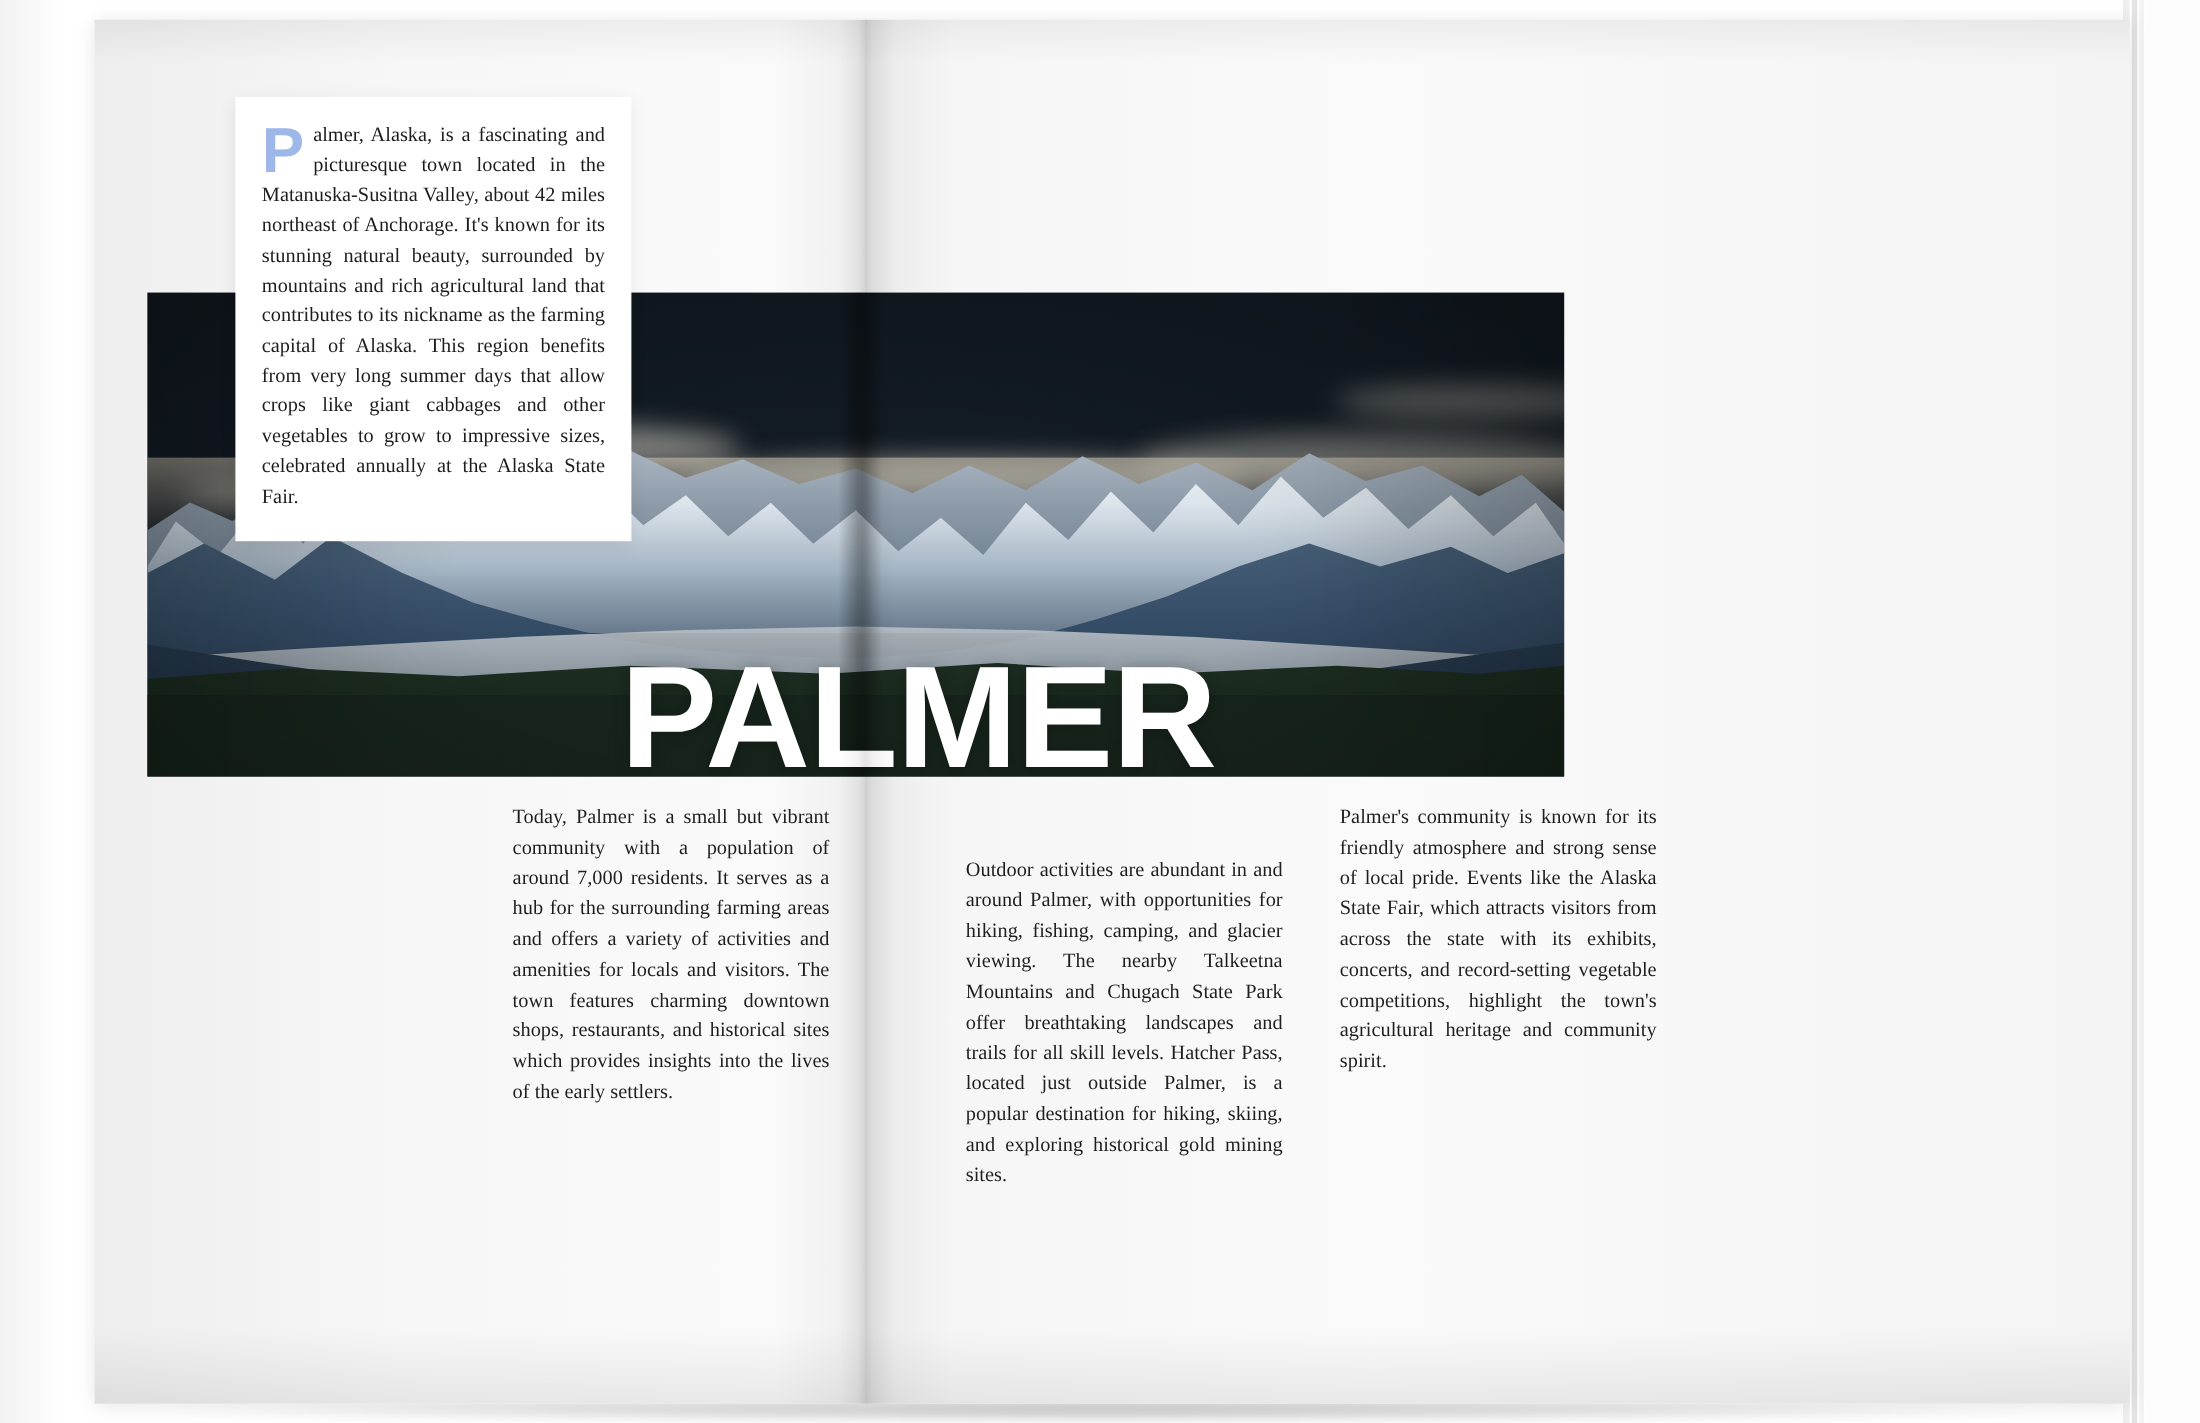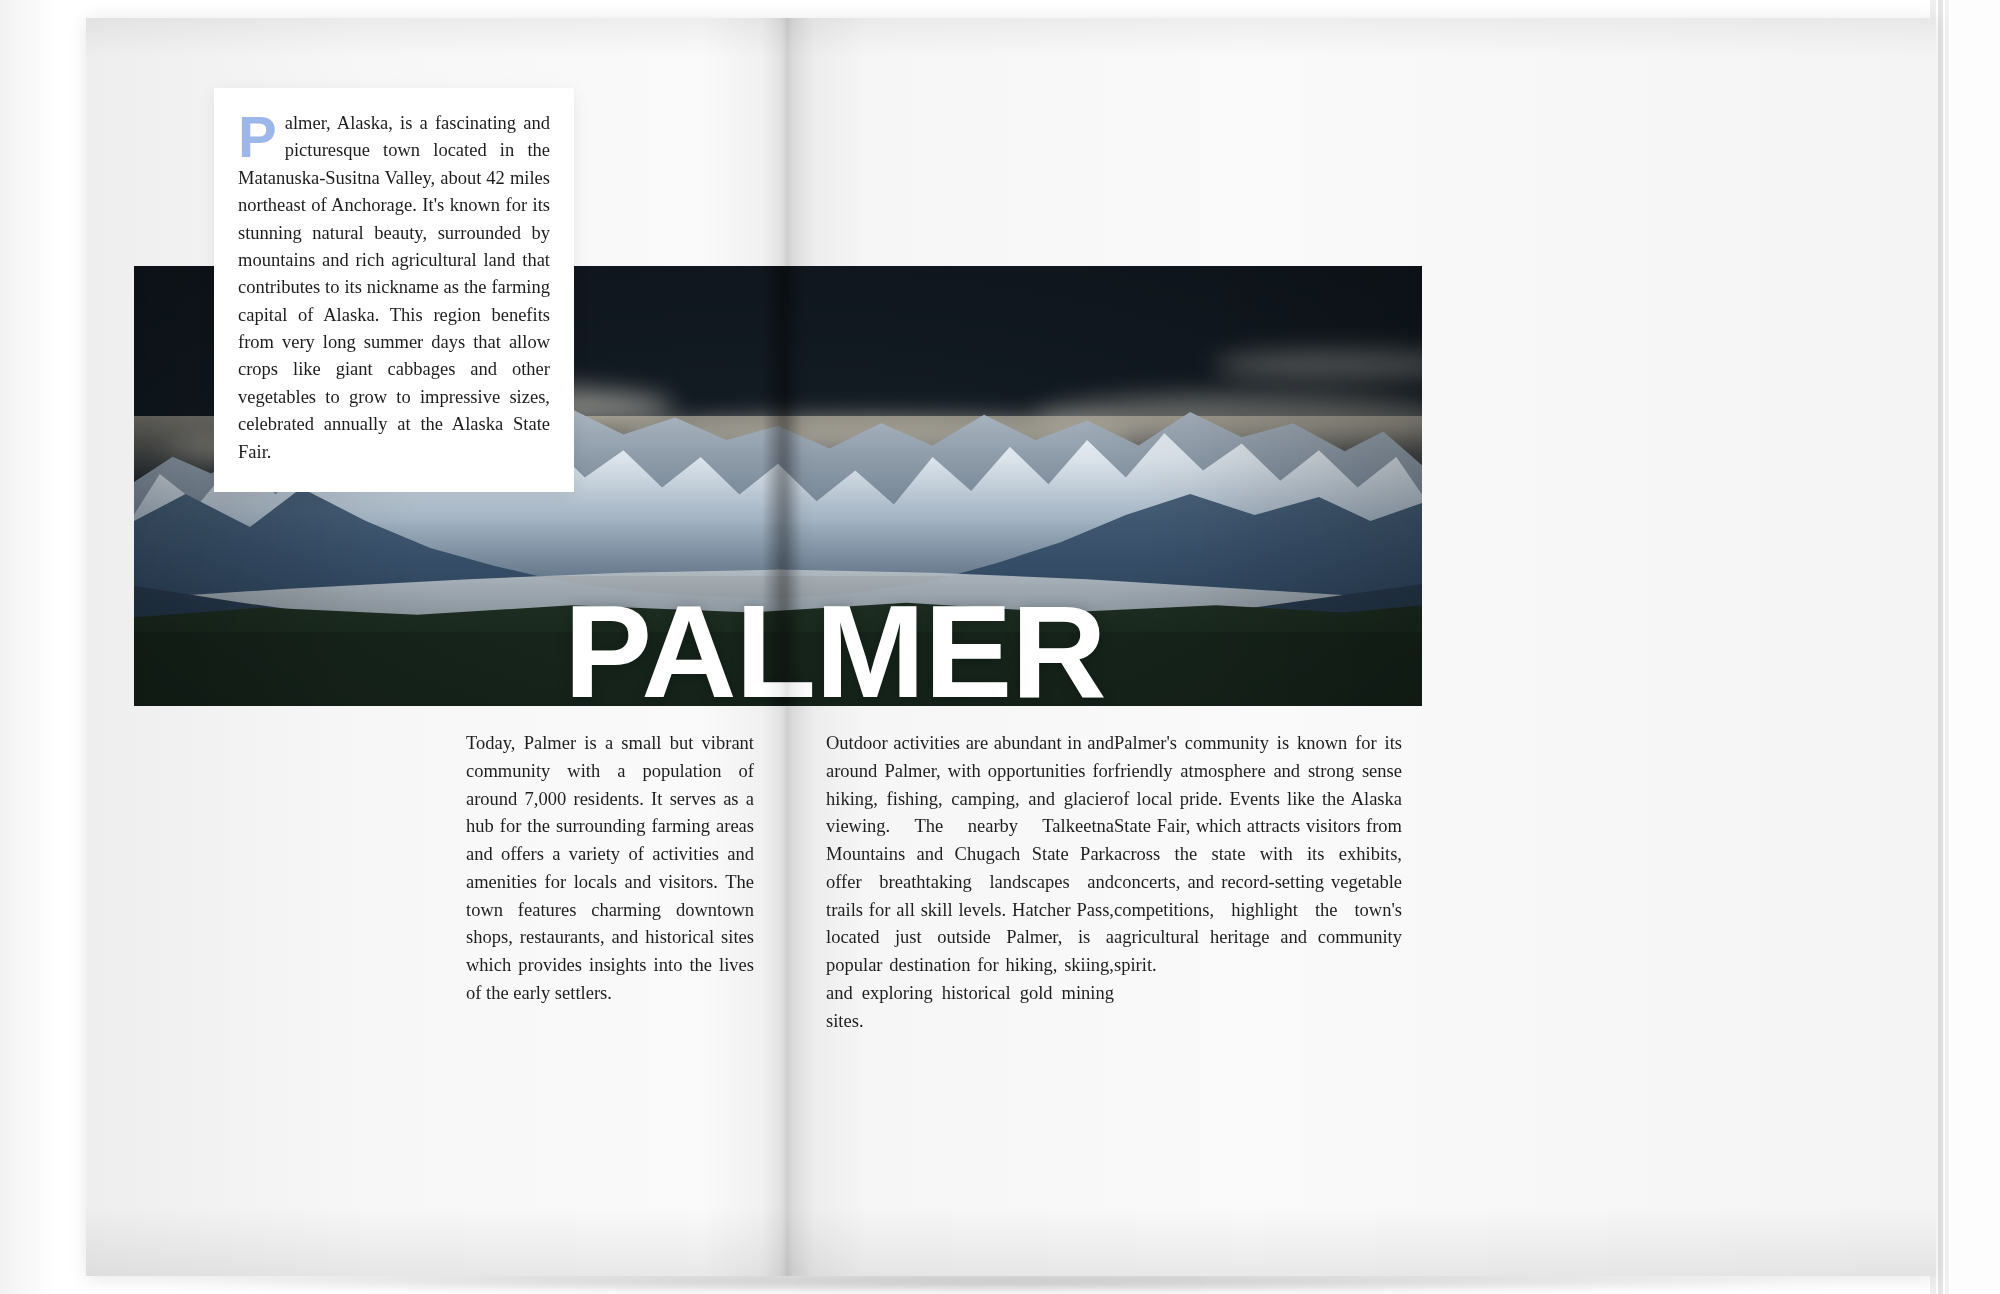--- a/index.html
+++ b/index.html
@@ -234,31 +234,32 @@
     margin: 4px 8px 0 0;
   }
 
   
   .cols {
     position: absolute;
     left: 380px;
     top: 712px;
     width: 1320px;
     display: flex;
+    gap: 52px;
     z-index: 4;
   }
   .col {
     width: 288px;
     font-size: 18.5px;
     line-height: 1.5;
     color: #1e1e1e;
     text-align: justify;
   }
   .col p { margin: 0; }
-  .col.c2 { margin-left: 72px; }
+  .col.c2 { margin-left: 72px; margin-top: 48px; }
 </style>
 </head>
 <body>
 
 <div class="stage">
 
   <div class="edge-left"></div>
   <div class="edge e1"></div>
   <div class="edge e2"></div>
   <div class="edge e3"></div>

